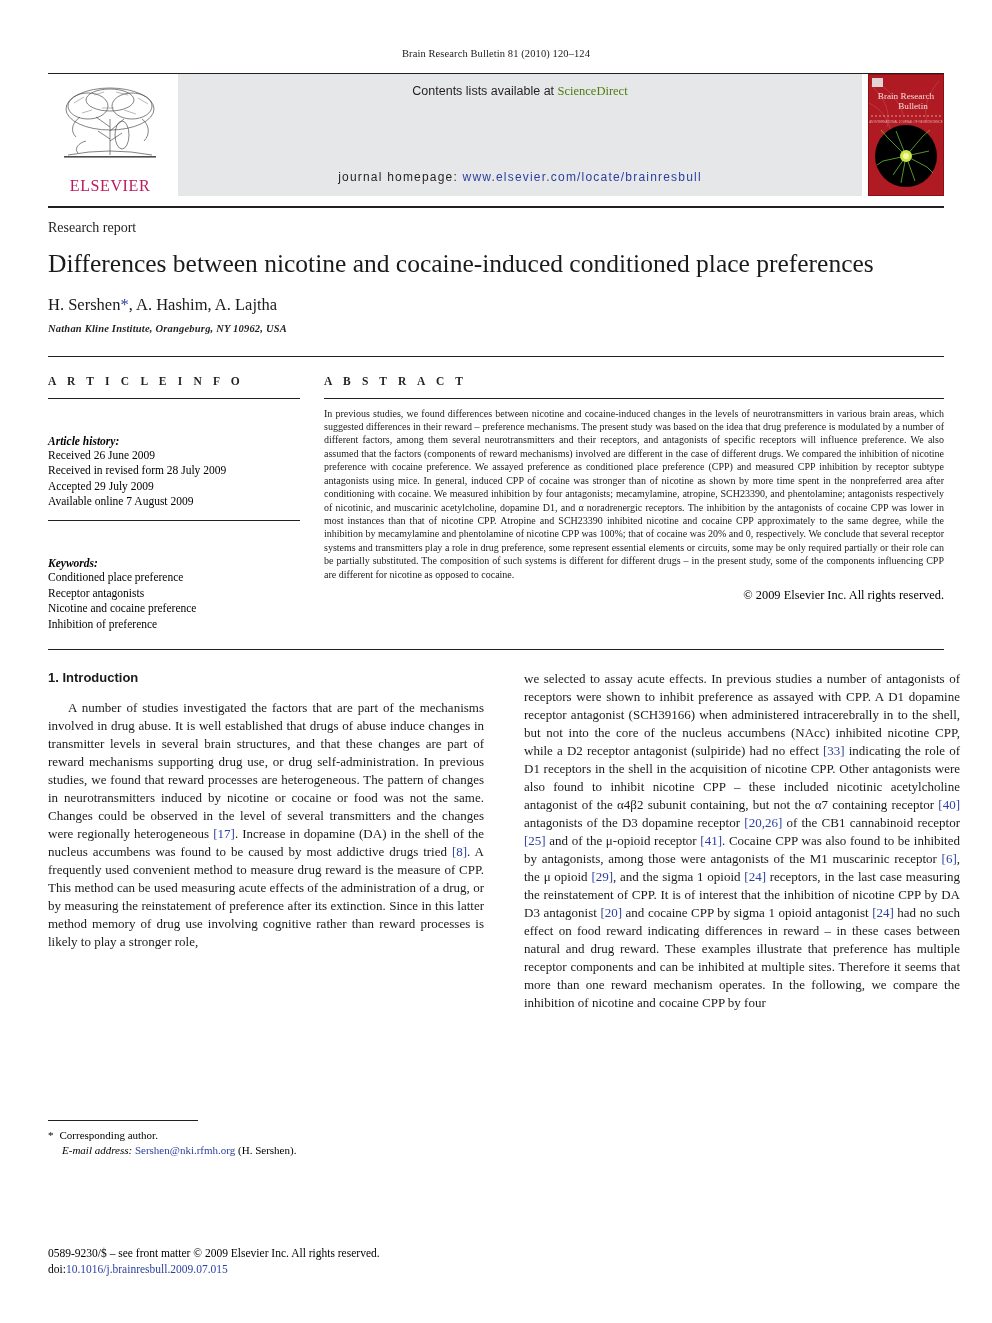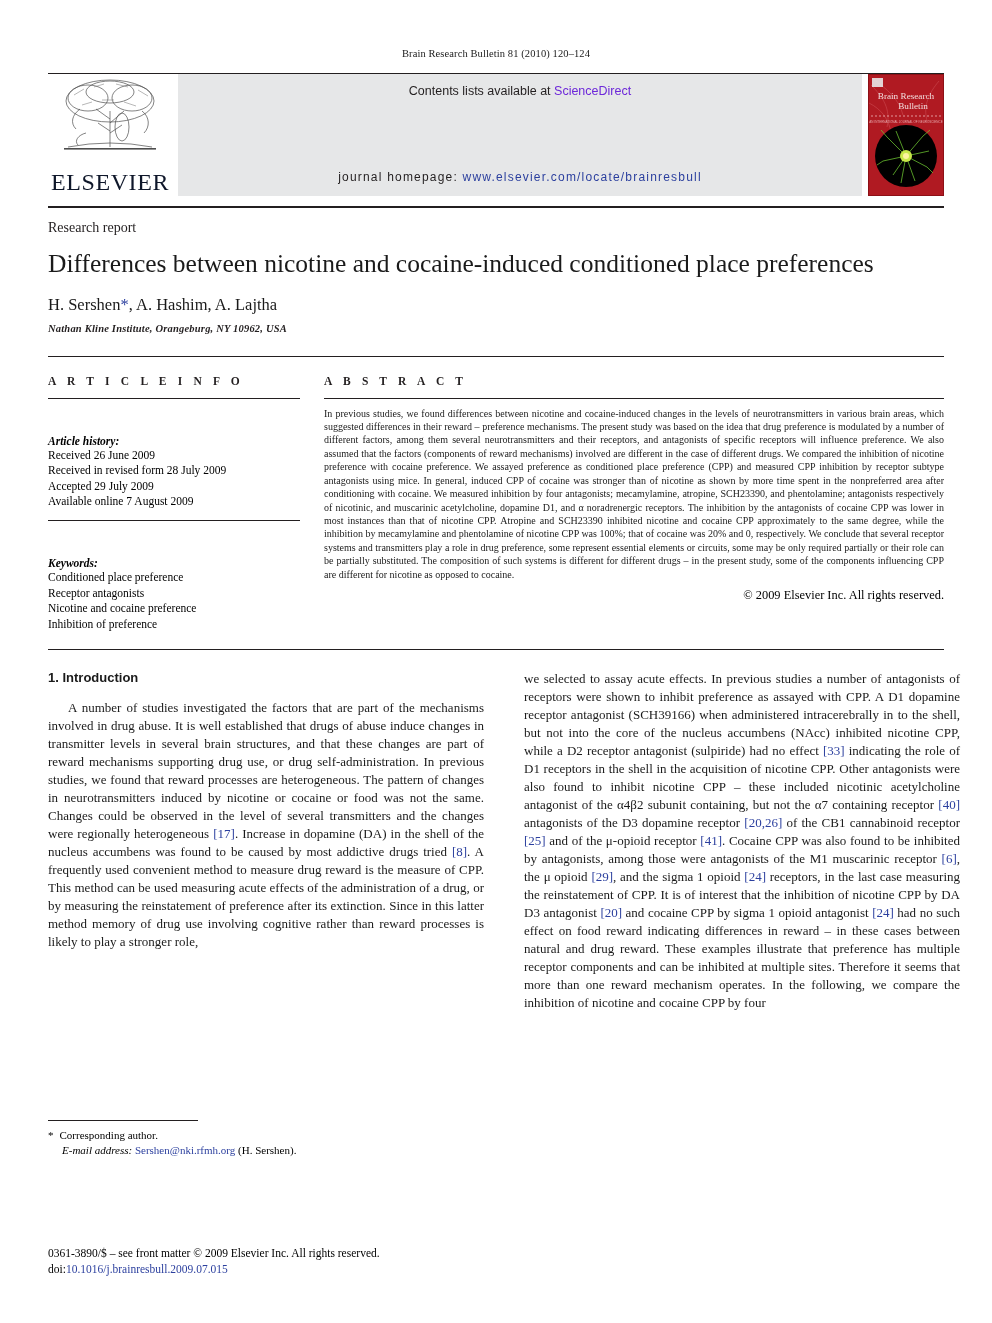--- a/index.html
+++ b/index.html
@@ -42,22 +42,22 @@
     display: flex;
     flex-direction: column;
     align-items: center;
     justify-content: flex-end;
     padding-bottom: 2px;
     background: #ffffff;
   }
   .tree-svg { display:block; }
   .elsevier-word {
     font-family: "Liberation Serif", serif;
-    color: #0f172a;
-    font-size: 24px;
+    color: #be185d;
+    font-size: 16px;
     letter-spacing: 0.6px;
     line-height: 1;
     margin-top: 11px;
   }
   .journal-band {
     flex: 1 1 auto;
     background: #e6e7e8;
     display: flex;
     flex-direction: column;
     align-items: center;
@@ -65,22 +65,22 @@
     padding: 10px 0 12px 0;
     margin-left: 6px;
     margin-right: 6px;
   }
   .contents-line {
     font-family: "Liberation Sans", sans-serif;
     font-size: 12.5px;
     color: #231f20;
   }
   .contents-line .sd {
-    color: #6d28d9;
-    font-family: Liberation Sans, sans-serif;
+    color: #4d7c0f;
+    font-family: Liberation Serif, serif;
   }
   .journal-title {
     font-family: "Liberation Serif", serif;
     font-size: 30px;
     color: #1a1a1a;
     letter-spacing: 0.2px;
   }
   .homepage-line {
     font-family: "Liberation Sans", sans-serif;
     font-size: 12px;
@@ -389,17 +389,17 @@
         </div>
       </div>
     </div>
 
     <div class="bcol">
       <p class="para noindent"><span>we selected to assay acute effects. In previous studies a number of antagonists of receptors were shown to inhibit preference as assayed with CPP. A D1 dopamine receptor antagonist (SCH39166) when administered intracerebrally in to the shell, but not into the core of the nucleus accumbens (NAcc) inhibited nicotine CPP, while a D2 receptor antagonist (sulpiride) had no effect </span><span class="ref">[33]</span><span> indicating the role of D1 receptors in the shell in the acquisition of nicotine CPP. Other antagonists were also found to inhibit nicotine CPP – these included nicotinic acetylcholine antagonist of the α4β2 subunit containing, but not the α7 containing receptor </span><span class="ref">[40]</span><span> antagonists of the D3 dopamine receptor </span><span class="ref">[20,26]</span><span> of the CB1 cannabinoid receptor </span><span class="ref">[25]</span><span> and of the μ-opioid receptor </span><span class="ref">[41]</span><span>. Cocaine CPP was also found to be inhibited by antagonists, among those were antagonists of the M1 muscarinic receptor </span><span class="ref">[6]</span><span>, the μ opioid </span><span class="ref">[29]</span><span>, and the sigma 1 opioid </span><span class="ref">[24]</span><span> receptors, in the last case measuring the reinstatement of CPP. It is of interest that the inhibition of nicotine CPP by DA D3 antagonist </span><span class="ref">[20]</span><span> and cocaine CPP by sigma 1 opioid antagonist </span><span class="ref">[24]</span><span> had no such effect on food reward indicating differences in reward – in these cases between natural and drug reward. These examples illustrate that preference has multiple receptor components and can be inhibited at multiple sites. Therefore it seems that more than one reward mechanism operates. In the following, we compare the inhibition of nicotine and cocaine CPP by four</span></p>
     </div>
   </div>
 
   <div class="imprint">
-    <div>0361-3890/$ – see front matter © 2009 Elsevier Inc. All rights reserved.</div>
+    <div>0589-9230/$ – see front matter © 2009 Elsevier Inc. All rights reserved.</div>
     <div><span>doi:</span><span class="link">10.1016/j.brainresbull.2009.07.015</span></div>
   </div>
 
 </div>
 
 </body></html>

